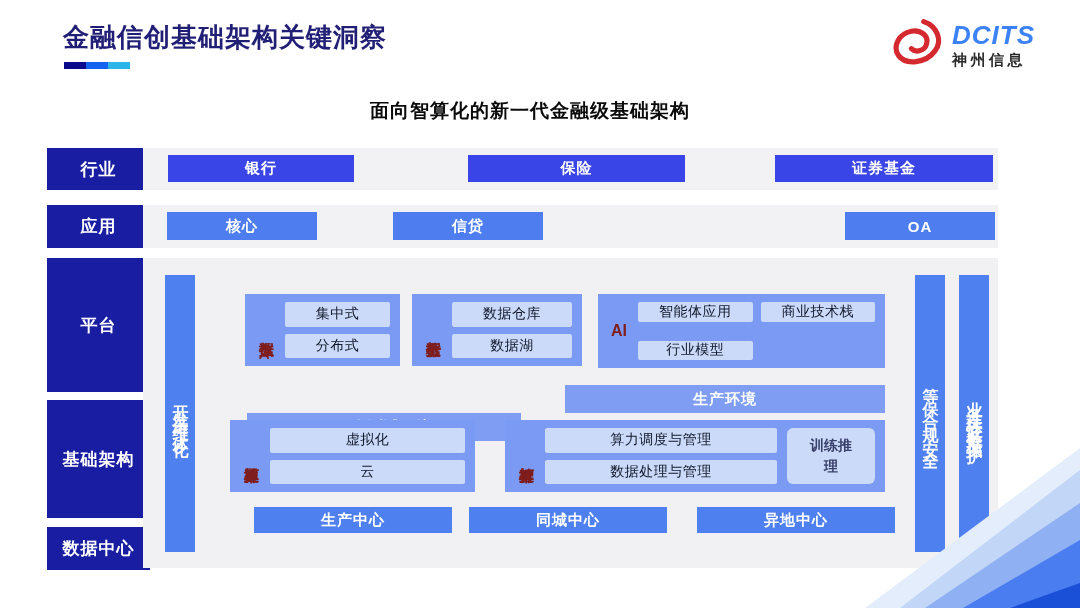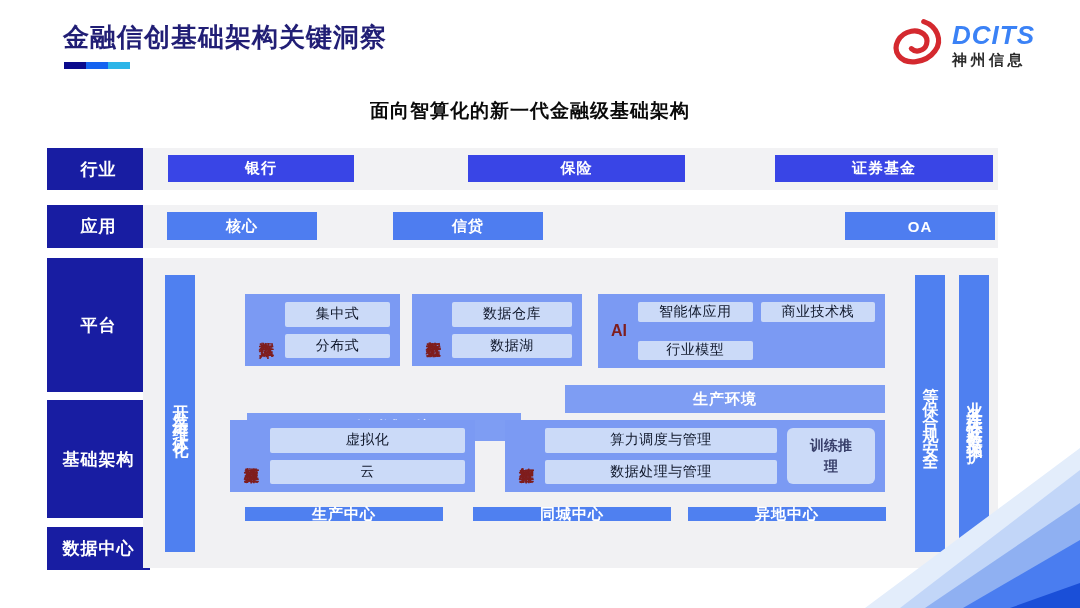--- a/index.html
+++ b/index.html
@@ -49,21 +49,21 @@
 
   .ai-grid { flex:1; display:grid; grid-template-columns:1fr 1fr; grid-template-rows:1fr 1fr; gap:19px 8px; }
   .ai-label { font-size:16px; }
 
   .env-bar { position:absolute; top:385px; height:28px; background:#7E9DF3; color:#fff; display:flex; align-items:center; justify-content:center; font-size:15px; font-weight:700; letter-spacing:1px; }
 
   .ic-content { flex:1; display:flex; gap:10px; }
   .ic-mid { flex:1; display:flex; flex-direction:column; gap:7px; }
   .train-box { width:88px; background:#CBDAF8; border-radius:6px; display:flex; align-items:center; justify-content:center; text-align:center; color:#39406B; font-size:14px; font-weight:600; line-height:1.5; padding:4px 18px; }
 
-  .center-btn { top:507px; height:14px; background:#4F80F0; }
+  .center-btn { top:507px; height:26px; background:#4F80F0;margin-left:9px; }
 
   
   .corner { position:absolute; right:0; bottom:0; pointer-events:none; clip-path:polygon(0 100%,100% 0,100% 100%); }
   .c1 { width:215px; height:160px; background:#E3EDFB; }
   .c2 { width:180px; height:138px; background:#C2D6F8; }
   .c3 { width:155px; height:105px; background:#8FB0F2; }
   .c4 { width:117px; height:68px;  background:#4A7DF0; }
   .c5 { width:70px;  height:25px;  background:#1A4FD8; }
 </style>
 </head>
@@ -159,21 +159,21 @@
     <div class="ic-content">
       <div class="ic-mid">
         <div class="inner">算力调度与管理</div>
         <div class="inner">数据处理与管理</div>
       </div>
       <div class="train-box">训练推理</div>
     </div>
   </div>
 
   <div class="btn center-btn" style="left:245px;width:198px;">生产中心</div>
-  <div class="btn center-btn" style="left:473px;width:198px;">同城中心</div>
+  <div class="btn center-btn" style="left:460px;width:198px;">同城中心</div>
   <div class="btn center-btn" style="left:688px;width:198px;">异地中心</div>
 
   <div class="vbar" style="left:915px;">
     <span class="vtext" style="letter-spacing:13px;">等保合规安全</span>
   </div>
   <div class="vbar" style="left:959px;">
     <span class="vtext" style="letter-spacing:5px;">业务连续性及数据保护</span>
   </div>
 
   <div class="corner c1"></div>

